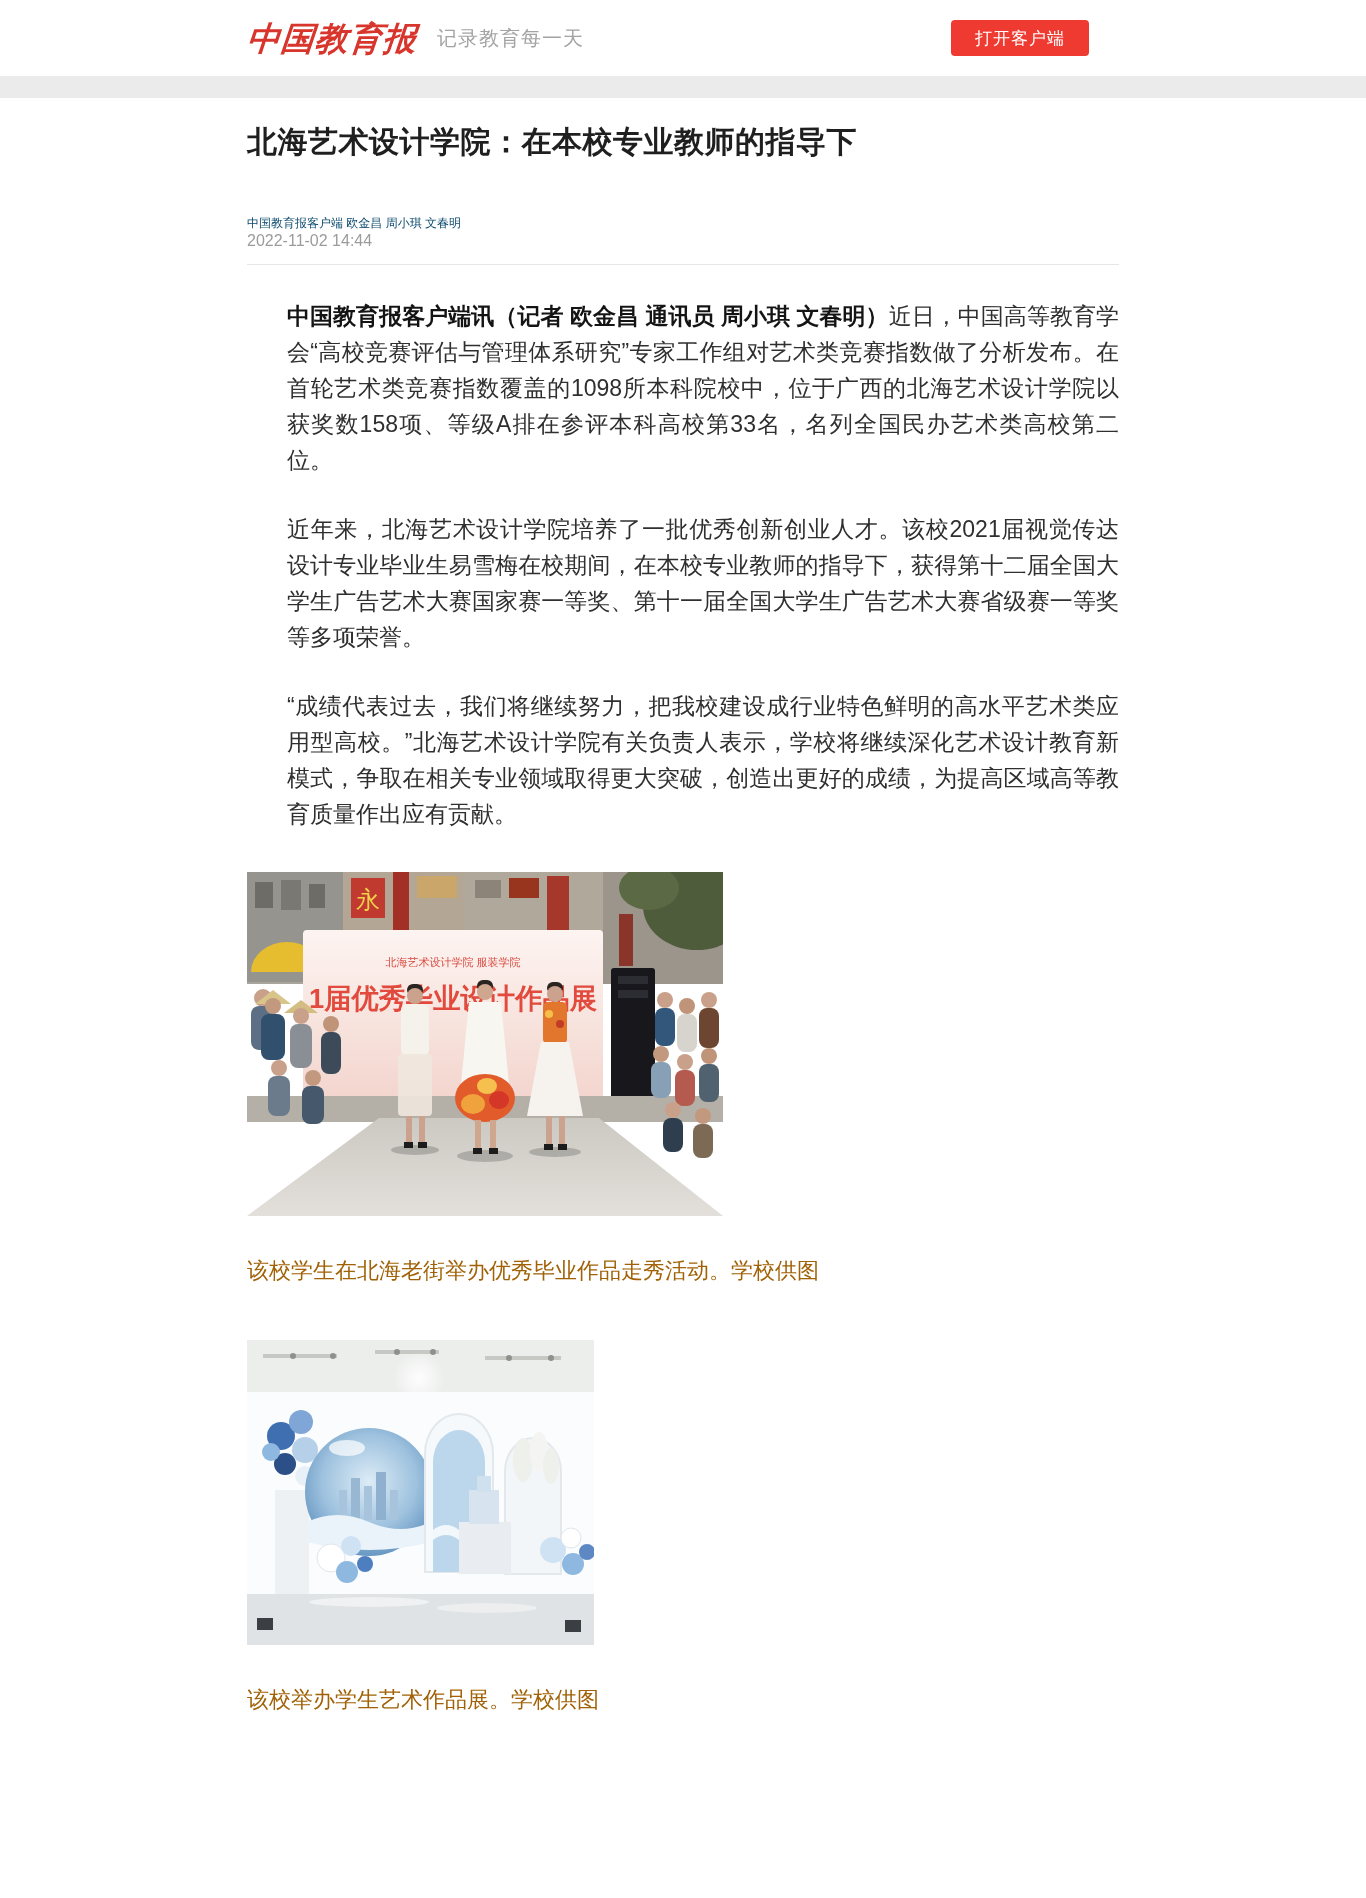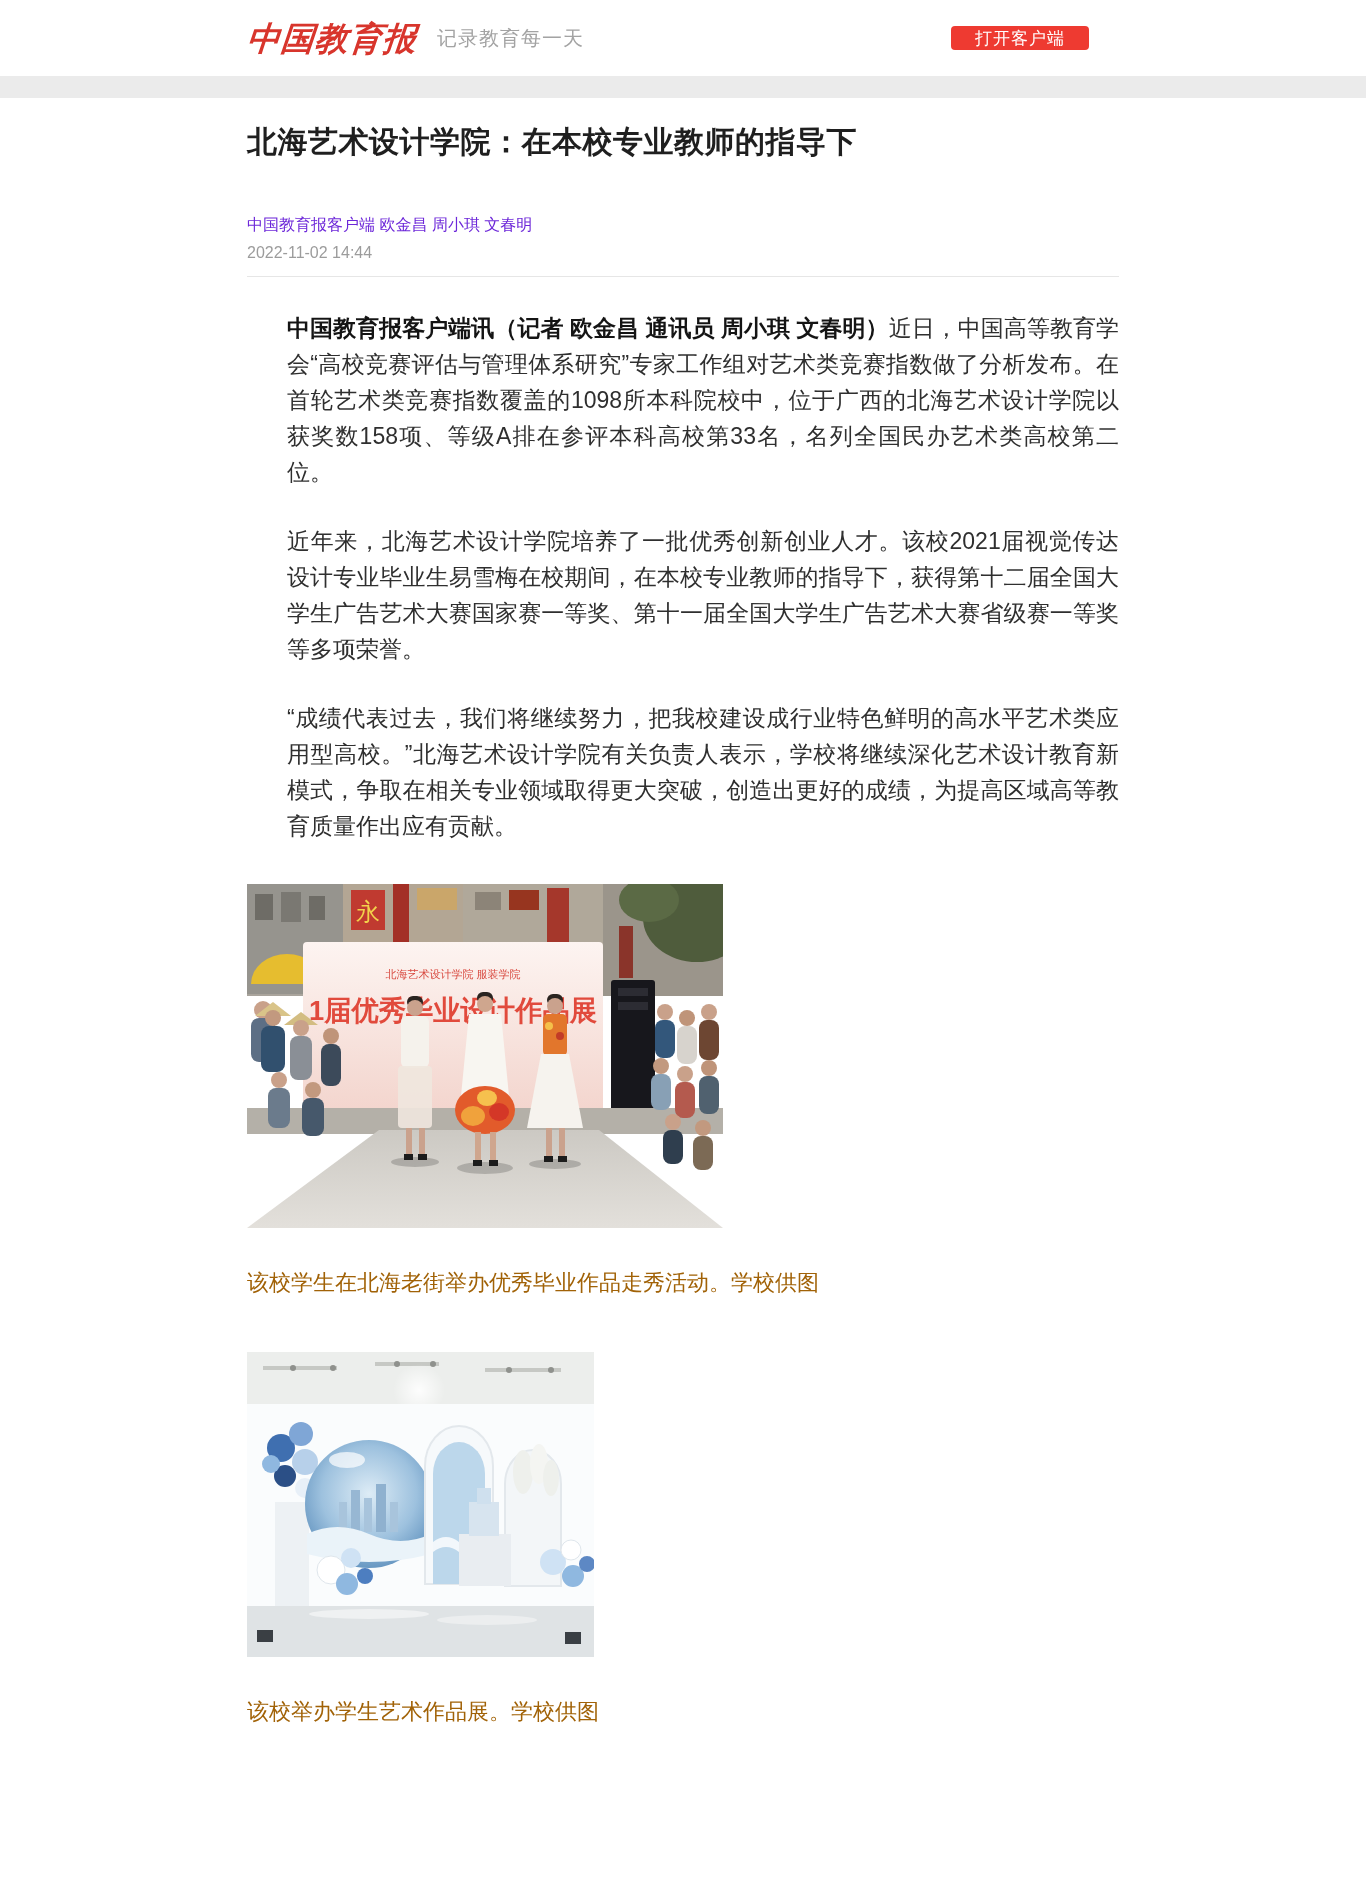--- a/index.html
+++ b/index.html
@@ -17,33 +17,33 @@
   }
   .logo {
     font-family:"DejaVu Serif","Liberation Serif",serif;
     font-size:33px; line-height:1; color:#d8352c;
     font-weight:bold; font-style:italic; letter-spacing:1px;
     transform:skewX(-5deg); white-space:nowrap; cursor:pointer;
   }
   .tagline { font-size:20px; color:#a3a3a3; margin-left:20px; letter-spacing:1px; }
   .open-app-btn {
     margin-left:auto; margin-right:30px;
-    height:24px; padding:0 24px; border:none; border-radius:4px;
+    height:36px; padding:0 24px; border:none; border-radius:4px;
     background:#ee3a31; color:#ffffff; font-size:17px; cursor:pointer;
     font-family:inherit; letter-spacing:1px;
   }
   .page-strip { height:22px; background:#ebebeb; }
   
   .article { width:872px; margin:0 auto; padding-top:24px; padding-bottom:20px; }
   .article-title {
     font-size:30px; font-weight:600; color:#1f1f1f;
     letter-spacing:0.5px; line-height:1.3;
   }
-  .byline { margin-top:54px; font-size:16px; color:#6d28d9; }
-  .pub-date { margin-top:8px; font-size:16px; color:#9c9c9c; }
+  .byline { margin-top:54px; font-size:12px; color:#0c4a6e; }
+  .pub-date { font-size:16px; color:#9c9c9c; }
   .divider { margin-top:14px; border:none; border-bottom:1px solid #e6e6e6; height:0; }
   .article p {
     margin-top:33px; font-size:23px; line-height:36px;
     color:#2f2f2f; text-align:justify;margin-left:40px;
   }
   .article p strong { font-weight:700; color:#141414; }
   figure { margin-top:40px; }
   figure.second { margin-top:54px; }
   figure svg { display:block; }
   figcaption { margin-top:40px; font-size:22px; color:#a16207; }

